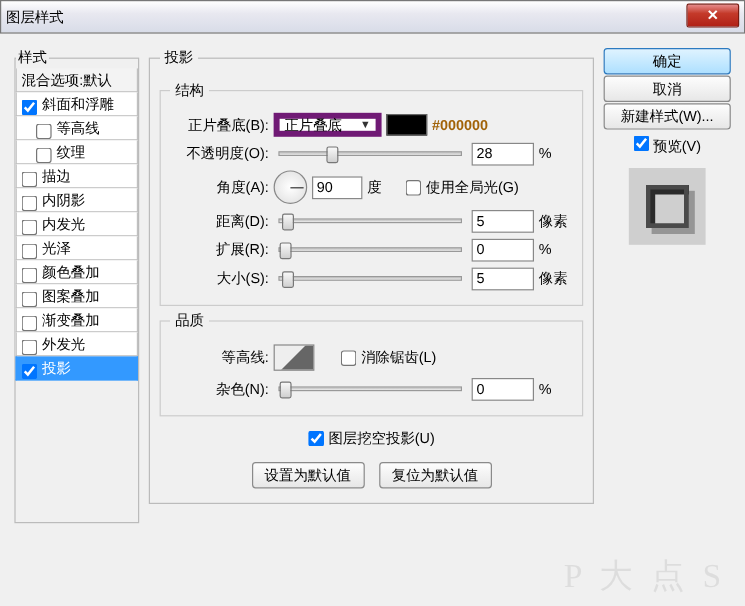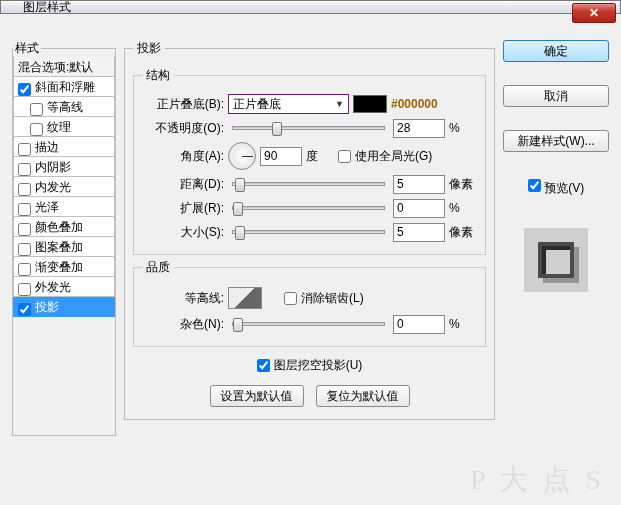--- a/index.html
+++ b/index.html
@@ -1,46 +1,46 @@
 <!DOCTYPE html>
 <html><head>
 <meta charset="utf-8">
 <style>
 * { box-sizing: border-box; margin: 0; padding: 0; font-family: "Microsoft YaHei", SimSun, sans-serif; font-size: 12px; }
 body { background: #f0f0f0; width: 621px; height: 505px; position: relative; overflow: hidden; }
-.titlebar { height: 14px; background: linear-gradient(#fff,#e8e8f0 40%,#d8dce8); display: flex; align-items: center; padding-left: 22px; border: 1px solid #777; position: relative; }
+.titlebar { height: 28px; background: linear-gradient(#fff,#e8e8f0 40%,#d8dce8); display: flex; align-items: center; padding-left: 4px; border: 1px solid #777; position: relative; }
 .close-btn { position: absolute; right: 4px; top: 2px; width: 44px; height: 20px; background: linear-gradient(#e58a8a,#c43a2a 40%,#b02016); border: 1px solid #7a1a10; border-radius: 2px; display: flex; align-items: center; justify-content: center; color: #fff; font-weight: bold; }
 .dlg-body { position: absolute; top: 40px; left: 12px; right: 12px; bottom: 10px; display: flex; gap: 8px; }
 .left-col { width: 104px; }
 fieldset.styles { border: 1px solid #bbb; background: #f0f0f0; height: 396px;}
 fieldset.styles legend { font-size: 12px; padding: 0 2px; }
 .style-row { height: 20px; display: flex; align-items: flex-end; padding: 0 4px; border: 1px solid #c0c0c0; border-top:none; background: #fff; gap: 4px; }
 .style-row:first-of-type { font-weight: normal; background: #fff; }
 .style-row.blend { background:#f3f3f3;}
 .style-row.sel { background: #3399ff; color: #fff; border-color:#3399ff; }
 .style-row .indent { width: 8px; }
 .mid-col { flex: 1; position: relative; }
 fieldset.mid { border: 1px solid #bbb; padding: 6px 8px 12px 8px; }
 fieldset.mid legend { padding: 0 4px; }
 .sub-fs { border: 1px solid #ccc; margin-top: 4px; padding: 8px 8px 10px 8px; }
 .sub-fs legend { padding: 0 4px; }
 .row { display: flex; align-items: center; height: 24px; gap: 4px; }
 .lbl { width: 82px; text-align: right; }
-.combo-wrap { position:relative; width:121px; height:20px; border:1px solid #701a75; background:#fff; display:flex; align-items:center; padding-left:4px;}
+.combo-wrap { position:relative; width:90px; height:20px; border:5px solid #701a75; background:#fff; display:flex; align-items:center; padding-left:4px;}
 .combo-wrap::after{content:"▼"; font-size:9px; position:absolute; right:4px; color:#333;}
 .swatch { width: 34px; height: 18px; background: #000; border: 1px solid #666; }
 .hex { color: #a16207; font-weight: bold; }
 .slider { flex: 1; height: 4px; background: linear-gradient(#bbb,#eee); position: relative; border:1px solid #999; margin:0 4px;}
 .slider .thumb { position: absolute; top: -5px; width: 10px; height: 14px; background: linear-gradient(#f8f8f8,#d0d0d0); border: 1px solid #777; border-radius:2px;}
 .numbox { width: 52px; height: 19px; border: 1px solid #888; background: #fff; padding: 1px 3px; }
 .unit { width: 28px; }
 .dial { width: 28px; height: 28px; border-radius: 50%; background: radial-gradient(#fff,#ddd); border: 1px solid #888; position: relative; }
 .dial::after { content:""; position:absolute; left:50%; top:50%; width:11px; height:1px; background:#333; transform-origin:left center; transform:rotate(0deg);}
 .btn { height: 22px; background: linear-gradient(#fdfdfd,#e7e7e7); border: 1px solid #8a8a8a; border-radius: 3px; padding: 0 10px; }
-.right-col { width: 106px; display: flex; flex-direction: column; gap: 23px; align-items: stretch; }
+.right-col { width: 106px; display: flex; flex-direction: column; gap: 1px; align-items: stretch; }
 .right-col .btn { width: 100%; }
 .ok-btn { background: linear-gradient(#dff3ff,#aee0ff); border:1px solid #2c7ac0;}
 .preview-chk { margin-top: 4px; text-align: center; }
 .preview-box { width: 64px; height: 64px; margin: 8px auto 0; background:#cfcfcf; display:flex; align-items:center; justify-content:center;}
 .preview-inner { width: 36px; height: 36px; background:#cfcfcf; box-shadow: 5px 5px 0 rgba(0,0,0,.28), inset 0 0 0 4px #4a4a4a, inset 4px 4px 0 4px #2a2a2a; }
 .contour-sw { width:34px; height:22px; border:1px solid #888; background:linear-gradient(135deg,#eee 48%,#666 50%);}
 .bottom-btns { display:flex; gap:12px; justify-content:center; margin-top:8px;}
 input[type=checkbox]{width:13px;height:13px;}
 .watermark{position:absolute;right:16px;bottom:6px;font-size:28px;color:rgba(0,0,0,.08);letter-spacing:4px;font-family:SimHei;}
 </style>

